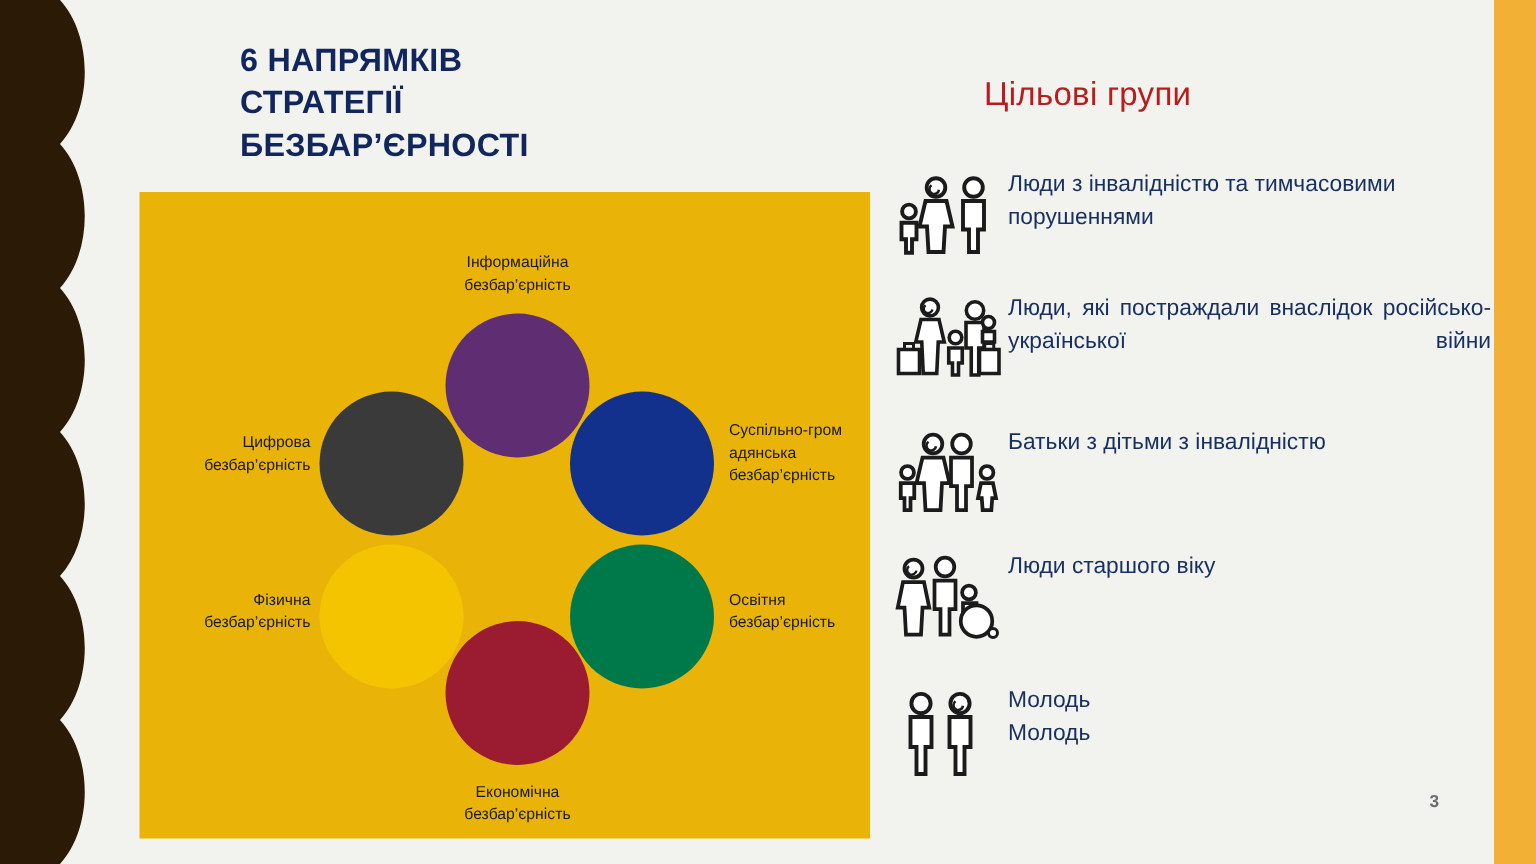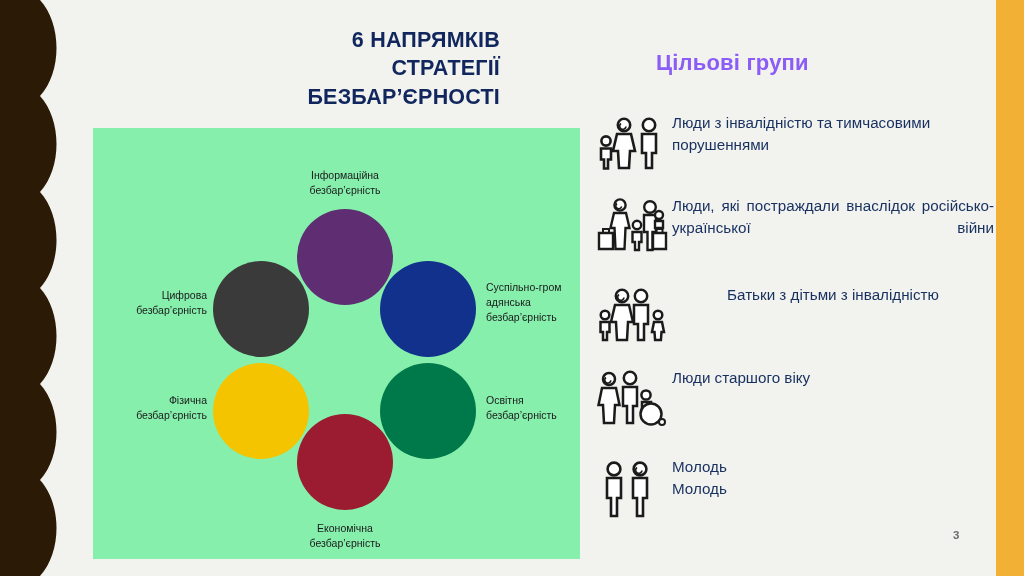--- a/index.html
+++ b/index.html
@@ -44,45 +44,45 @@
     background: #f2b134;
     z-index: 3;
   }
 
   
   #title-left {
     position: absolute;
     left: 160px;
     top: 26px;
     width: 340px;
-    text-align: right;
+    text-align: left;
     color: #10265c;
     font-weight: bold;
     font-size: 21.5px;
     line-height: 1.32;
     letter-spacing: .2px;
   }
   #title-right {
     position: absolute;
     left: 656px;
     top: 50px;
-    color: #8b5cf6;
-    font-weight: bold;
+    color: #b91c1c;
+    font-weight: normal;
     font-size: 22px;
     letter-spacing: .2px;
   }
 
   
   #diagram-card {
     position: absolute;
     left: 93px;
     top: 128px;
     width: 487px;
     height: 431px;
-    background: #86efac;
+    background: #eab308;
   }
   .circle {
     position: absolute;
     border-radius: 50%;
   }
   .clabel {
     position: absolute;
     color: #1a1a1a;
     font-size: 10.5px;
     line-height: 1.42;
@@ -242,21 +242,21 @@
           <circle cx="63" cy="20" r="4" fill="#fff"></circle>
           <path d="M59 26 h8 v7 h-8 z" fill="#fff"></path>
 
           <path d="M57 38 h13 v16 h-13 z" fill="#fff"></path>
           <path d="M60.5 38 v-4 h6 v4" stroke-width="2"></path>
         </svg>
       </div>
       <div class="group-text justify">Люди, які постраждали внаслідок російсько-української війни</div>
     </div>
 
-    <div class="group-row" style="top:180px; left:0;text-align:center;">
+    <div class="group-row" style="top:180px; left:0;">
       <div class="group-icon">
         <svg width="70" height="58" viewBox="0 0 70 58" fill="none" stroke="#1b1b1b" stroke-width="2.5">
 
           <circle cx="9" cy="31" r="4.3" fill="#fff"></circle>
           <path d="M4.5 38 h9 v10 h-2.5 v8 h-4 v-8 h-2.5 z" fill="#fff"></path>
 
           <circle cx="26" cy="12" r="6.2" fill="#fff"></circle>
           <path d="M23 10.5 a3.2 3.2 0 1 0 5 3" stroke-width="1.7"></path>
           <path d="M19 21 h14 l4 17 h-5 l-1 18 h-10 l-1 -18 h-5 z" fill="#fff"></path>
 

